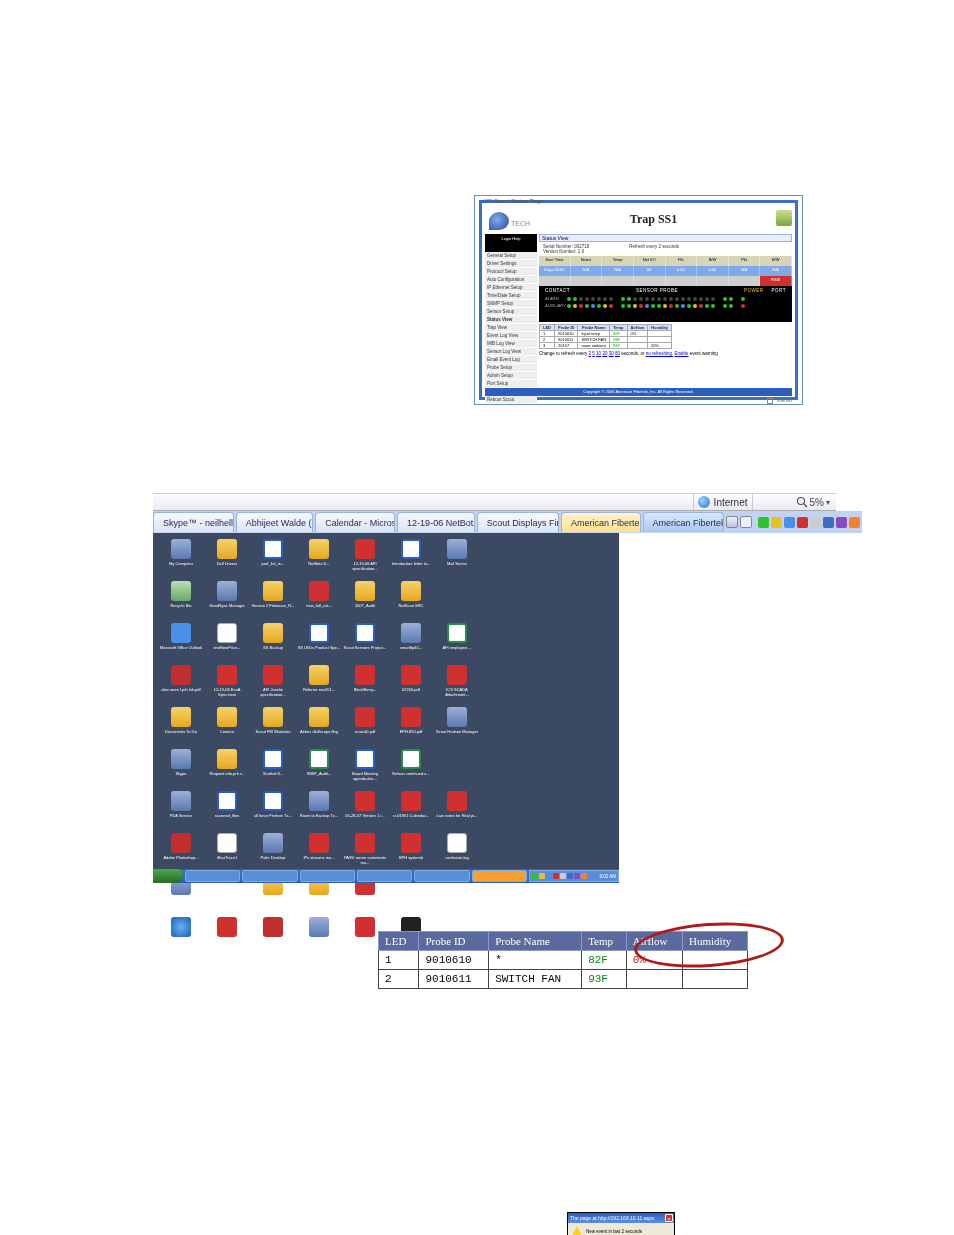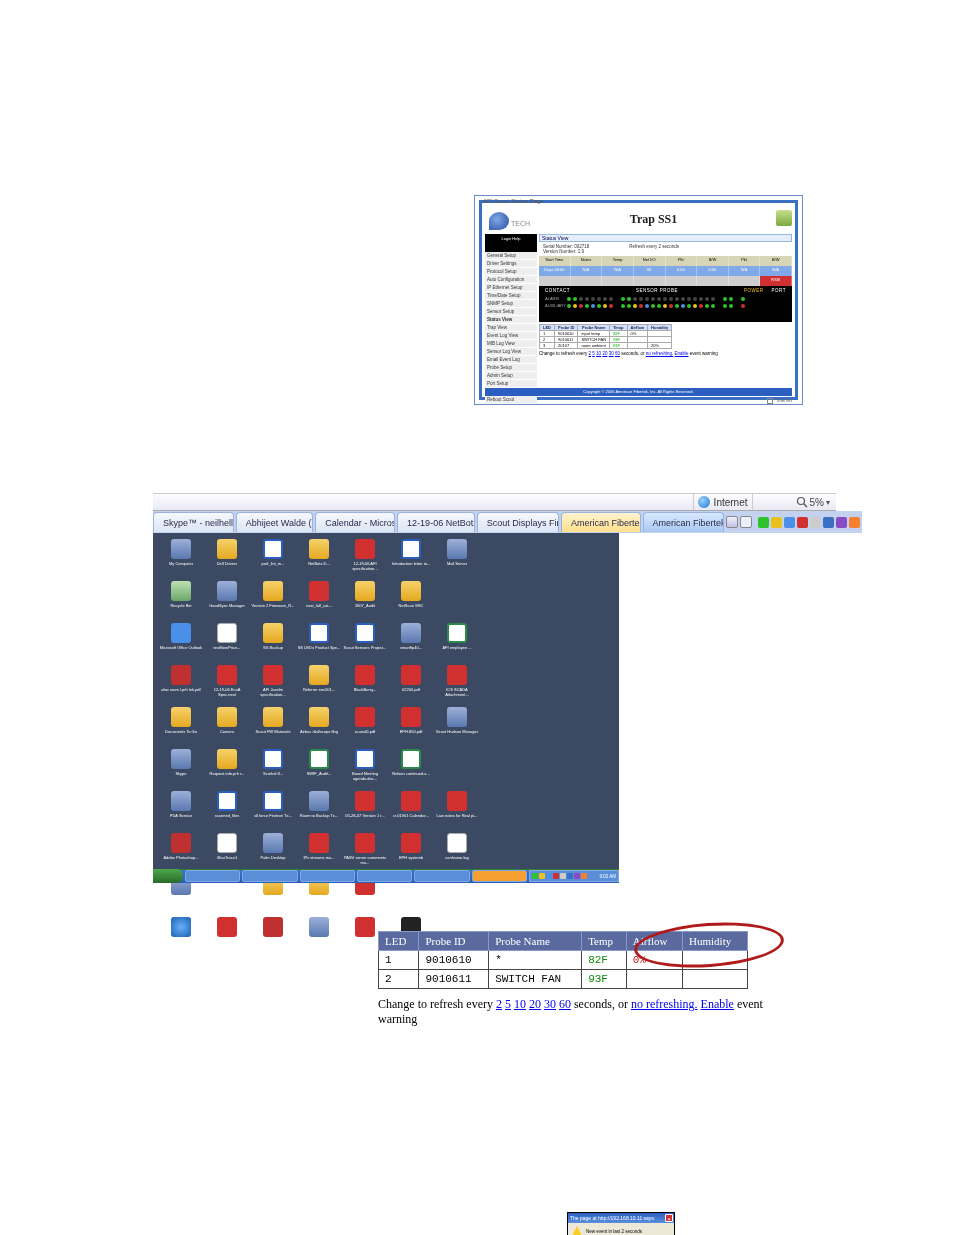--- a/index.html
+++ b/index.html
@@ -863,16 +863,13 @@
       <td>2</td>
       <td>9010611</td>
       <td>SWITCH FAN</td>
       <td class="green">93F</td>
       <td></td>
       <td></td>
     </tr>
   </tbody>
     </table>
   <div class="oval"></div>
-  <div class="refresh-line">
-    <span>Change to refresh every </span><a>2</a> <a>5</a> <a>10</a> <a>20</a> <a>30</a> <a>60</a><span> seconds, or </span><a>no refreshing.</a> <a>Enable</a><span> event warning</span>
-  </div>
 </div>
 
 </body></html>

